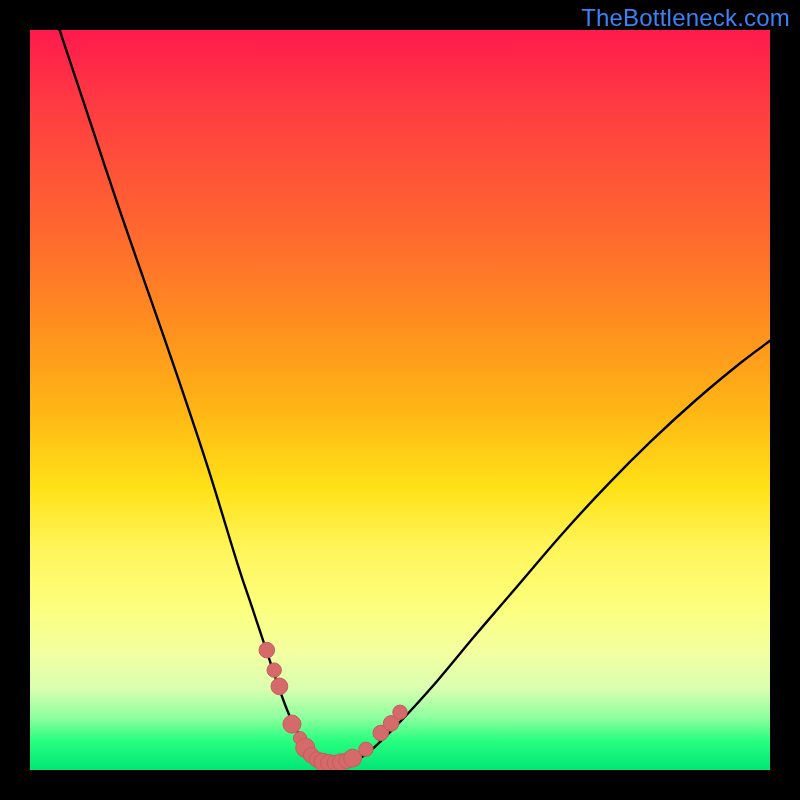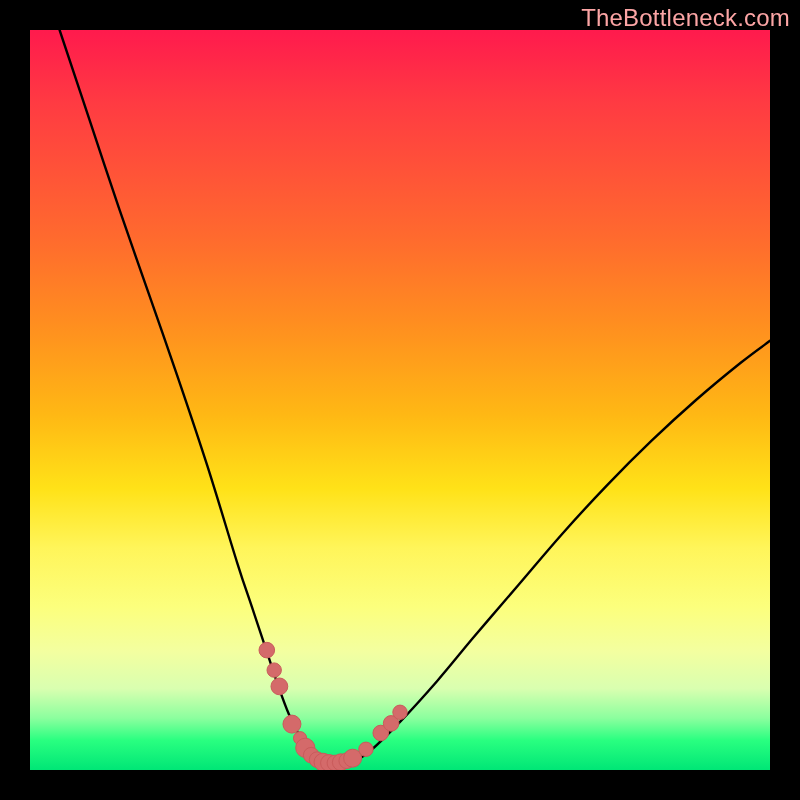--- a/index.html
+++ b/index.html
@@ -40,21 +40,21 @@
       #d9ffb0 89%,
       #8bff9e 93%,
       #29ff80 96%,
       #00e676 100%
     );
   }
   .watermark {
     position: absolute;
     top: 4px;
     right: 10px;
-    color: #fca5a5;
+    color: #3b82f6;
     font-size: 24px;
     font-weight: 400;
     letter-spacing: 0.2px;
     user-select: none;
   }
   svg.curve {
     position: absolute;
     left: 0;
     top: 0;
     width: 740px;

